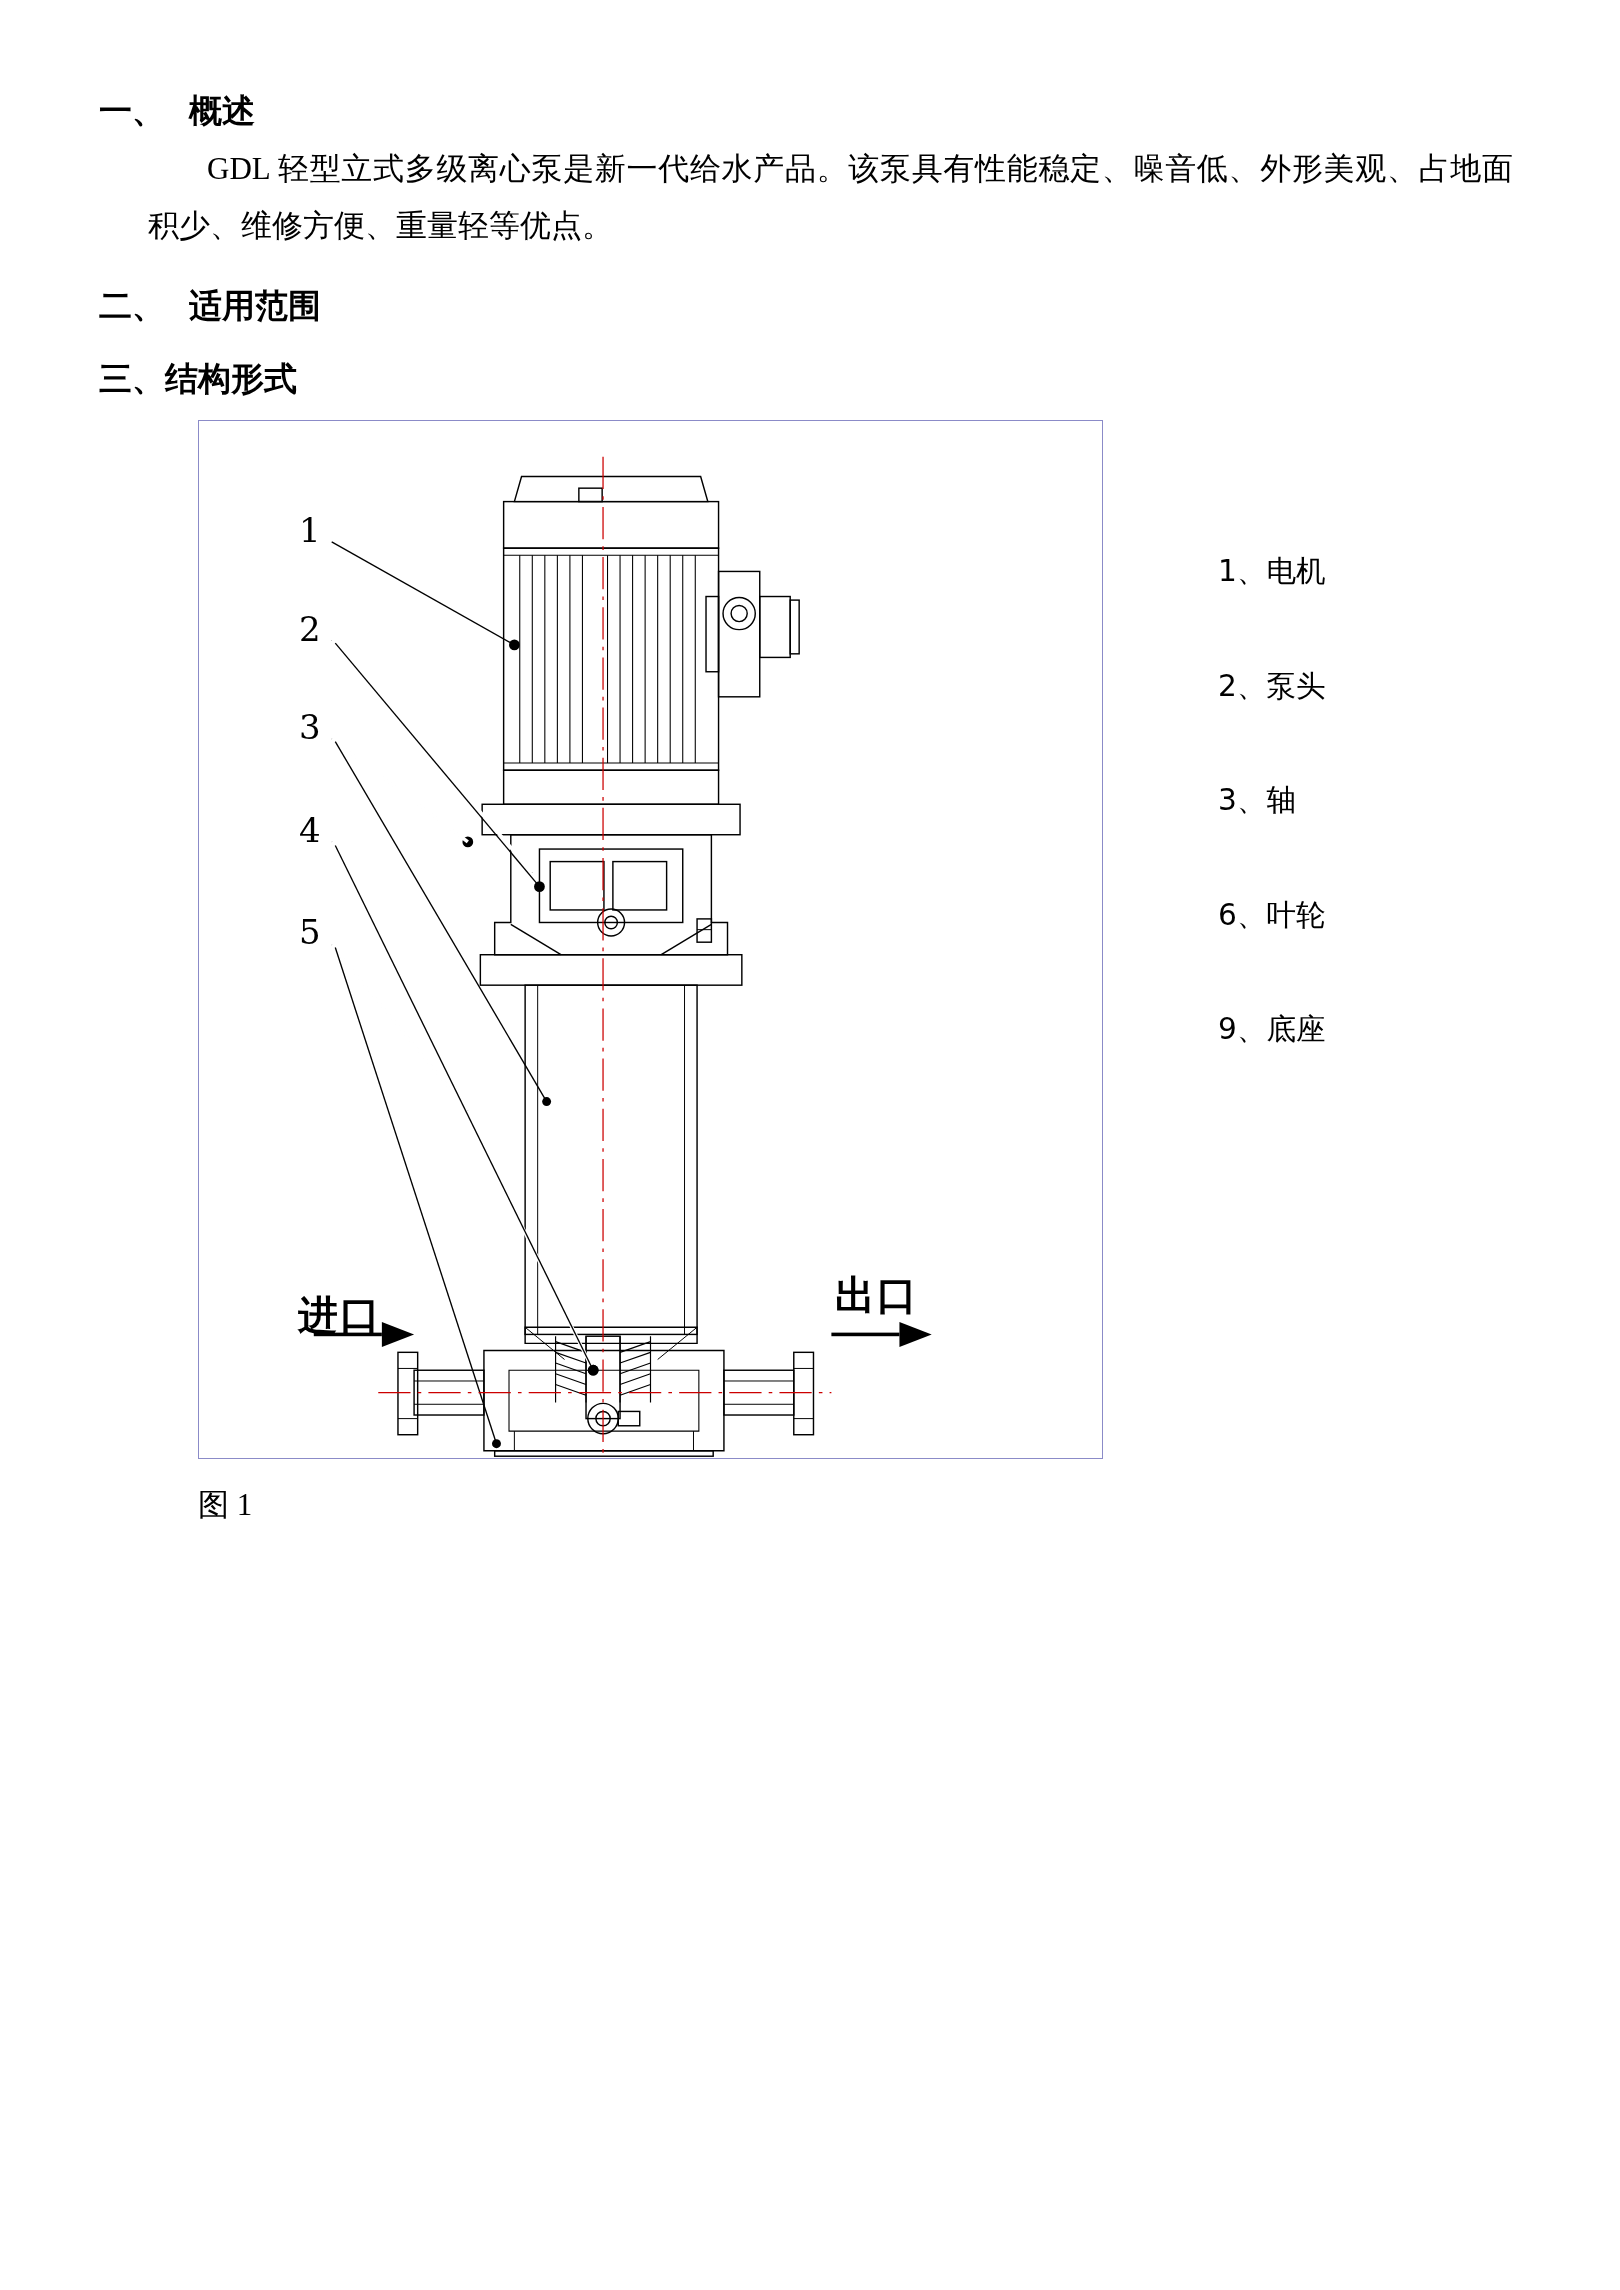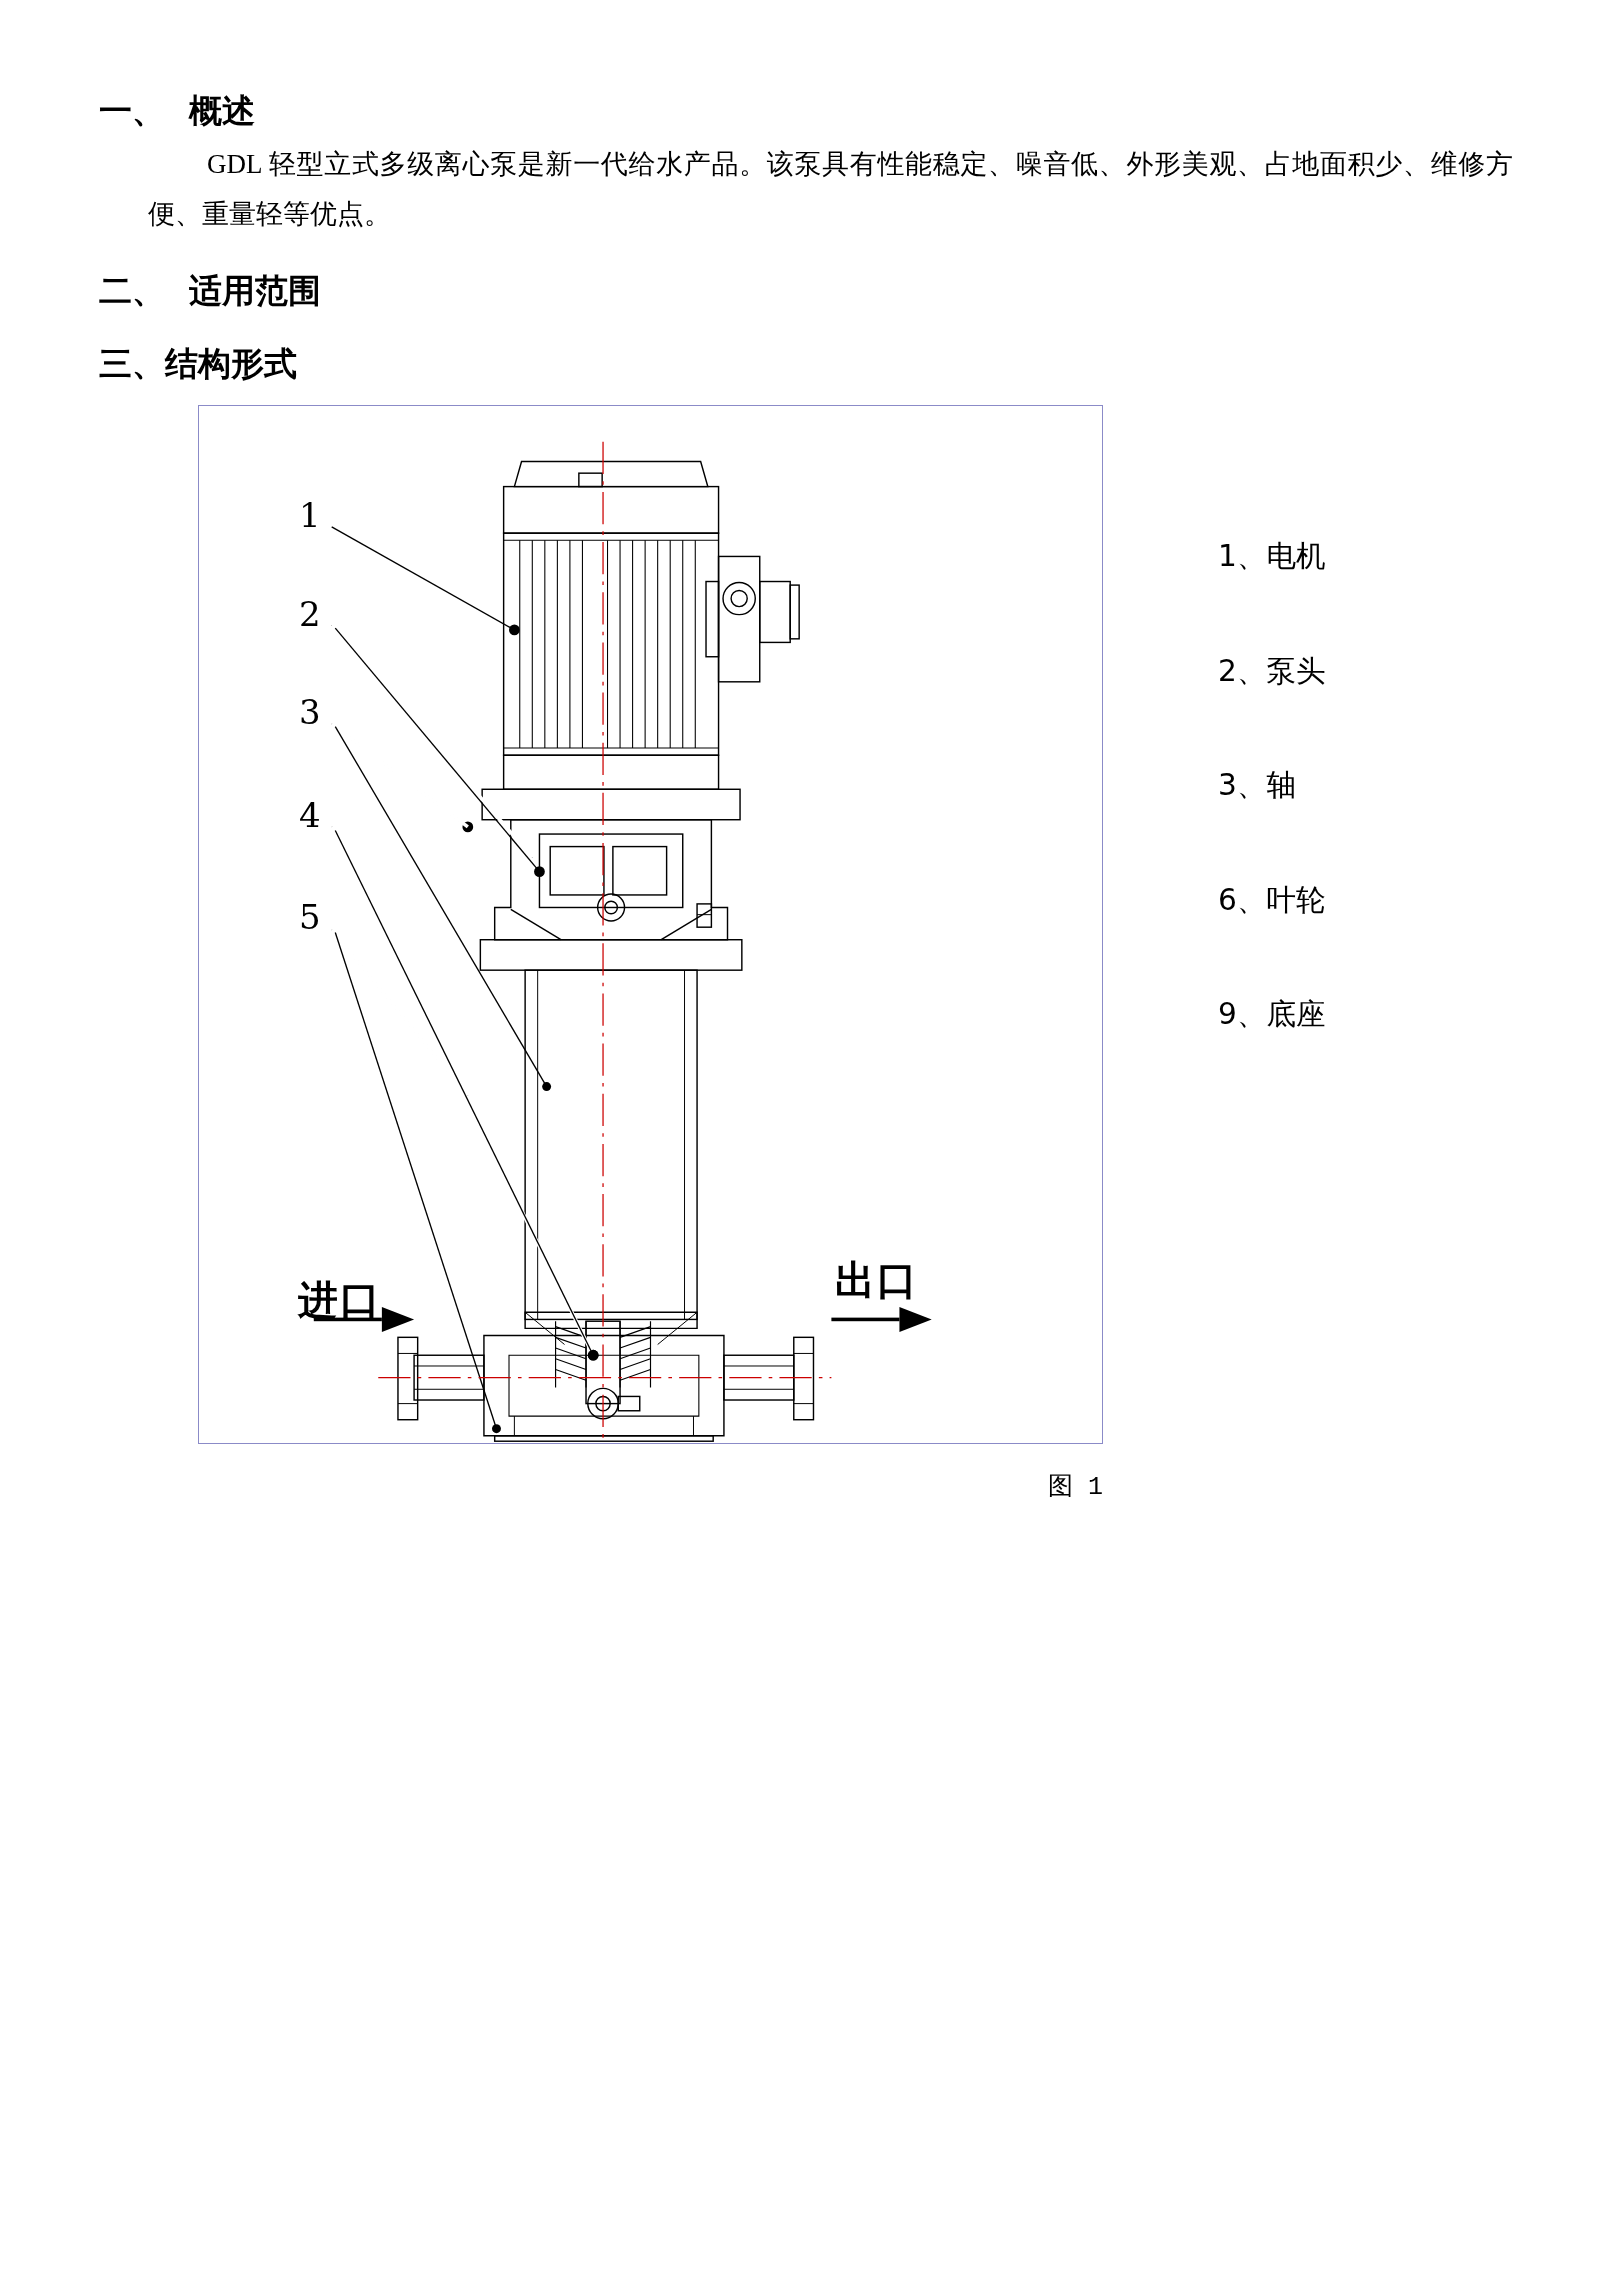--- a/index.html
+++ b/index.html
@@ -23,21 +23,21 @@
     font-family:"DejaVu Sans", sans-serif;
     font-weight:bold;
     font-size:33px;
     line-height:1.3;
     margin:0 0 7.2px 0;
   }
   .h-sec .num { width:90px; flex:0 0 auto; }
   .h-sec .txt { flex:1 1 auto; }
   .h-sec.tight .num { width:auto; margin-right:0; }
   .para {
-    font-size:27px;
+    font-size:31px;
     line-height:1.85;
     text-align:justify;
     text-justify:inter-ideograph;
     margin:0 0 5.4px 0;
     padding-left:49px;
   }
   .para .indent { display:inline-block; width:59px; }
   .sec-block { margin-bottom:30px; }
   .sec-block.s3 { margin-bottom:9px; }
 
@@ -64,23 +64,23 @@
   .legend-item {
     font-family:"DejaVu Sans", sans-serif;
     font-size:29.6px;
     line-height:1.2;
     margin-bottom:79px;
     white-space:nowrap;
   }
   .fig-caption {
     margin-left:99px;
     width:905px;
-    text-align:right;
-    font-family:Liberation Mono, monospace;
-    font-size:25px;
+    text-align:left;
+    font-family:Liberation Serif, serif;
+    font-size:31px;
     margin-top:25px;
   }
   
   .callout {
     position:absolute;
     font-family:"DejaVu Serif", serif;
     font-size:34px;
     line-height:1;
   }
   

